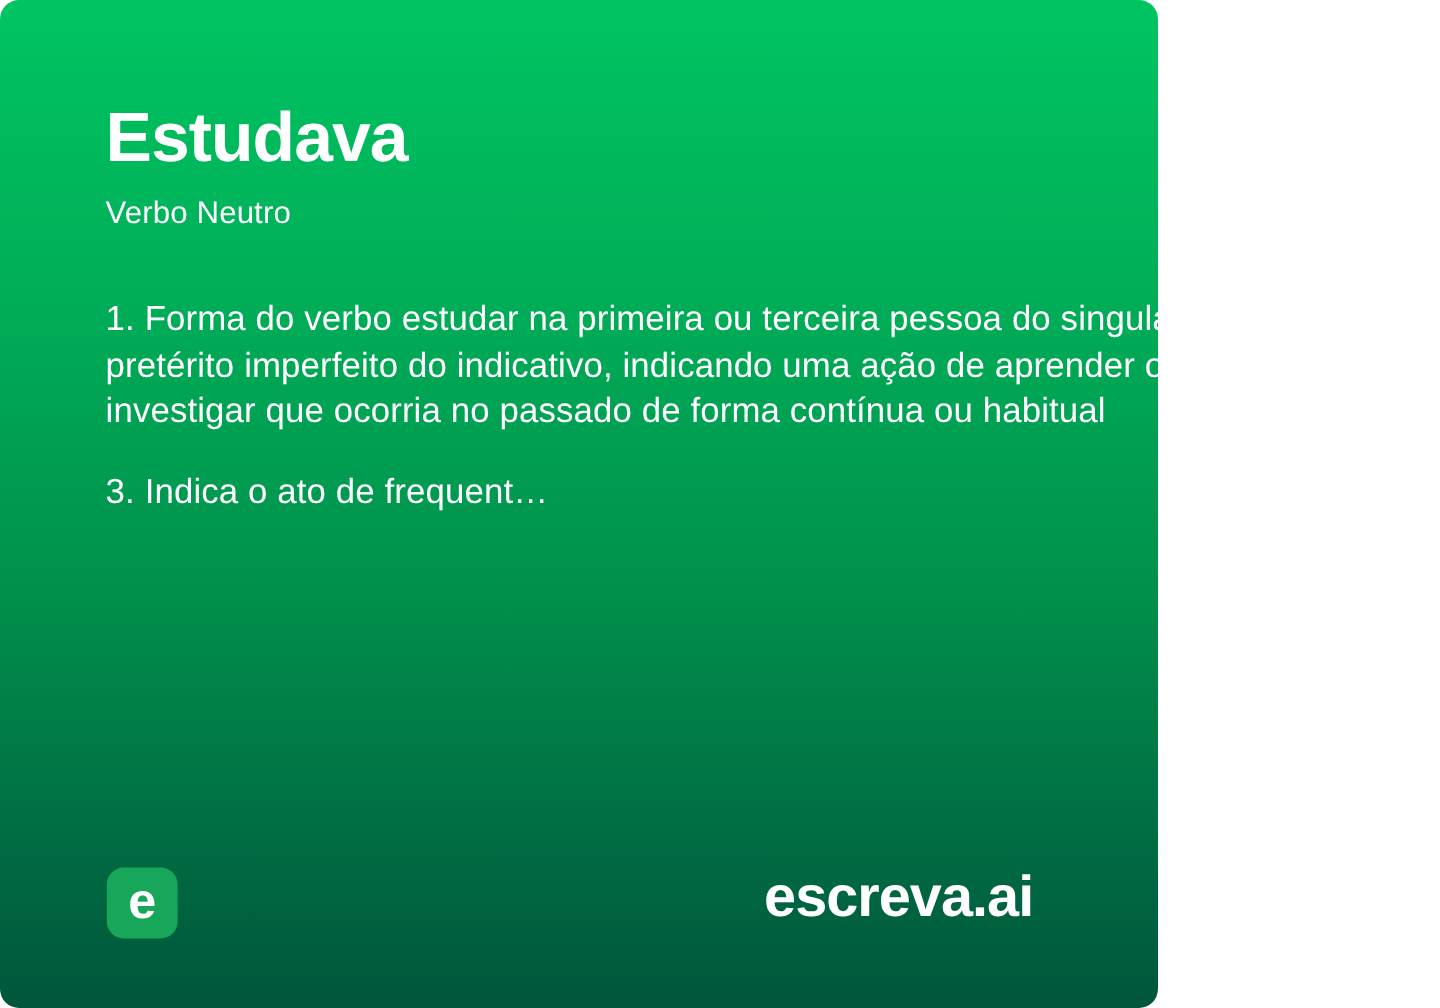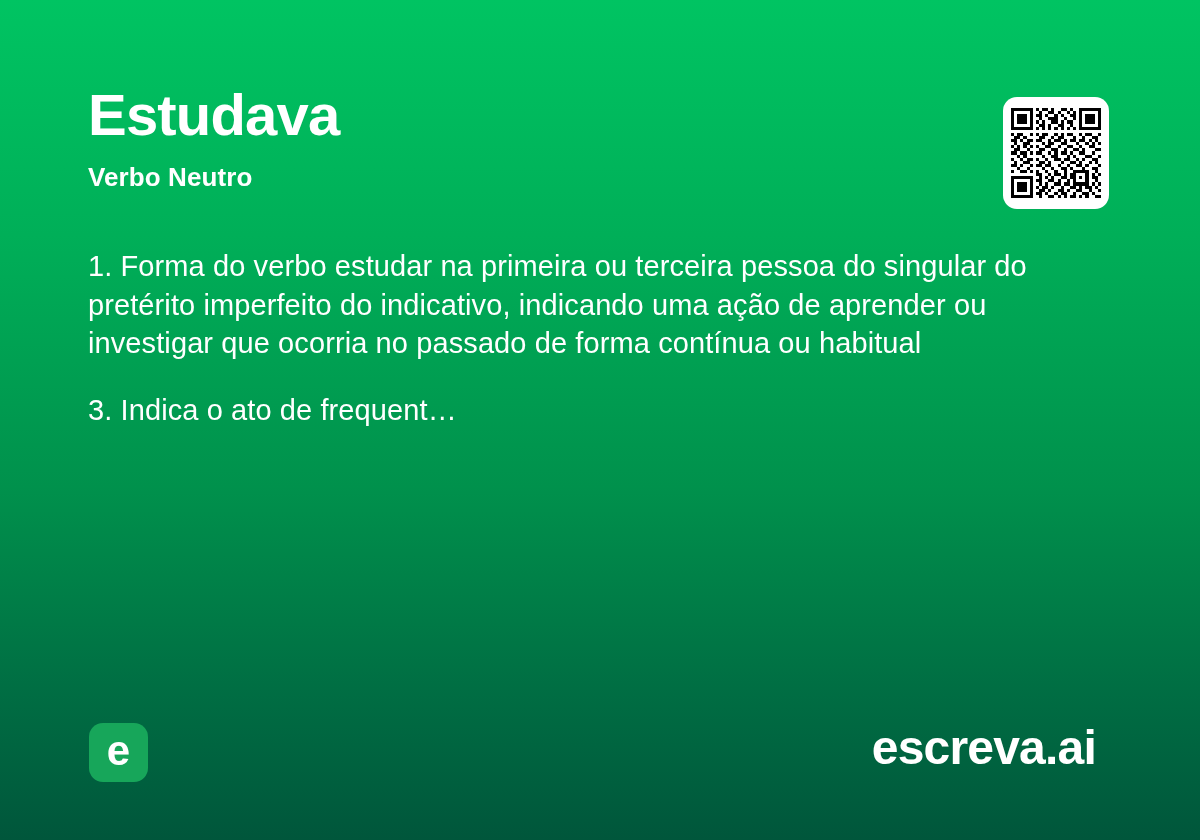--- a/index.html
+++ b/index.html
@@ -8,25 +8,26 @@
   }
   body {
     width: 1200px;
     height: 840px;
     overflow: hidden;
     font-family: "Liberation Sans", sans-serif;
   }
 
   #card {
     position: relative;
-    width: 1200px;
+    width: 965px;
     height: 840px;
     box-sizing: border-box;
     background: linear-gradient(180deg, #00C462 0%, #00AF58 28%, #00914C 58%, #006E43 82%, #00563B 100%);
     overflow: hidden;
+    border-radius: 16px;
   }
 
   
   #header-block {
     position: absolute;
     left: 88px;
     top: 86px;
     width: 700px;
   }
 
@@ -36,21 +37,21 @@
     line-height: 1.0;
     color: #FFFFFF;
     letter-spacing: -0.8px;
     margin: 0;
     white-space: nowrap;
   }
 
   #word-class {
     margin: 20px 0 0 0;
     font-size: 26px;
-    font-weight: 700;
+    font-weight: 400;
     line-height: 1.0;
     color: #FFFFFF;
     letter-spacing: 0.1px;
     white-space: nowrap;
   }
 
   
   #qr-wrap {
     position: absolute;
     left: 1003px;

